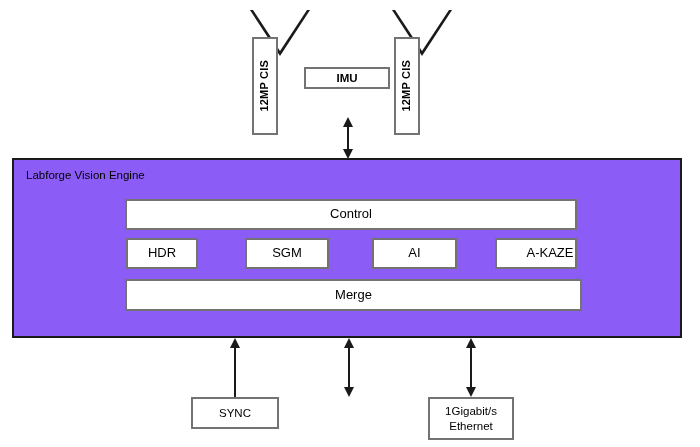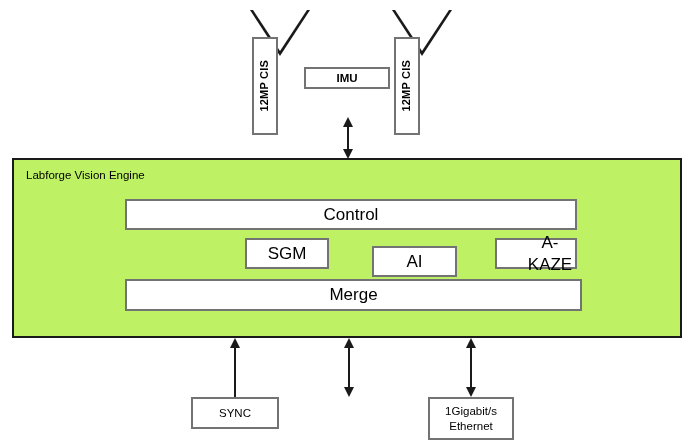--- a/index.html
+++ b/index.html
@@ -75,33 +75,33 @@
   .imu-box, .fused-box {
     font-size: 11.5px;
     font-weight: 700;
   }
 
   
   .engine {
     position: absolute;
     box-sizing: border-box;
     border: 2px solid #1a1a1a;
-    background: #bef264;
+    background: #8b5cf6;
   }
   .engine-title {
     position: absolute;
     left: 12px;
     top: 9px;
     font-size: 11.5px;
     font-weight: 400;
     color: #000000;
     white-space: nowrap;
   }
   .unit {
-    font-size: 17px;
+    font-size: 13px;
     font-weight: 400;
   }
 
   
   .io-box {
     font-size: 11.5px;
     font-weight: 400;
   }
 
   
@@ -147,24 +147,27 @@
     </svg>
   </div>
 
   <div class="engine" style="left:12px; top:158px; width:670px; height:180px;">
     <div class="engine-title">Labforge Vision Engine</div>
 
     <div class="box unit" style="left:111px; top:39px; width:452px; height:31px;">
       <span class="box-label">Control</span>
     </div>
 
+    <div class="box unit" style="left:112px; top:78px; width:72px; height:31px;">
+      <span class="box-label">HDR</span>
+    </div>
     <div class="box unit" style="left:231px; top:78px; width:84px; height:31px;">
       <span class="box-label">SGM</span>
     </div>
-    <div class="box unit" style="left:358px; top:78px; width:85px; height:31px;margin-top:8px;">
+    <div class="box unit" style="left:358px; top:78px; width:85px; height:31px;">
       <span class="box-label">AI</span>
     </div>
     <div class="box unit" style="left:481px; top:78px; width:82px; height:31px;padding-left:28px;">
       <span class="box-label">A-KAZE</span>
     </div>
 
     <div class="box unit" style="left:111px; top:119px; width:457px; height:32px;">
       <span class="box-label">Merge</span>
     </div>
   </div>

